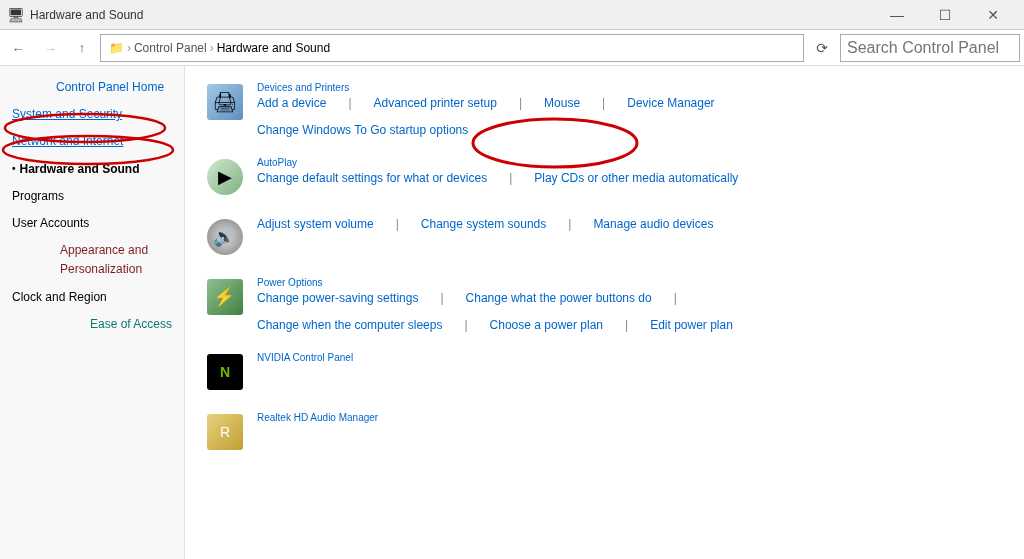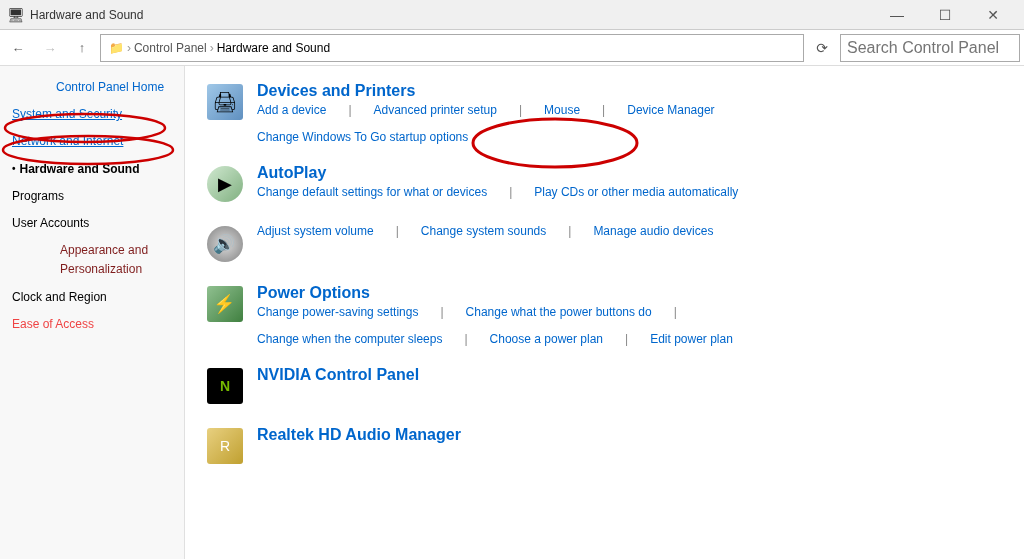--- a/index.html
+++ b/index.html
@@ -176,23 +176,23 @@
       width: 40px;
       height: 40px;
       flex-shrink: 0;
       display: flex;
       align-items: center;
       justify-content: center;
       font-size: 28px;
     }
     .section-content { flex: 1; }
     .section-title {
-      font-size: 16px;
+      font-size: 10px;
       color: #06c;
-      font-weight: bold;
+      font-weight: normal;
       cursor: pointer;
       display: block;
       margin-bottom: 3px;
     }
     .section-links {
       font-size: 12px;
       color: #06c;
       display: flex;
       flex-wrap: wrap;
       align-items: center;
@@ -326,21 +326,21 @@
         
       </div>
       <div class="sidebar-item current-section" style="color:#000; font-weight:bold;">
         <span class="bullet">•</span>
         <span>Hardware and Sound</span>
       </div>
       <div class="sidebar-item" style="color:#000;">Programs</div>
       <div class="sidebar-item" style="color:#000;">User Accounts</div>
       <div class="sidebar-item" style="color:#7f1d1d;margin-left:48px;">Appearance and Personalization</div>
       <div class="sidebar-item" style="color:#000;">Clock and Region</div>
-      <div class="sidebar-item" style="color:#ef4444;">Ease of Access</div>
+      <div class="sidebar-item" style="color:#0f766e;text-align:right;">Ease of Access</div>
     </div>
 
     <div class="content">
 
       <div class="section-item">
         <div class="section-icon">
           <div class="icon-devices">🖨</div>
         </div>
         <div class="section-content">
           <a class="section-title">Devices and Printers</a>

